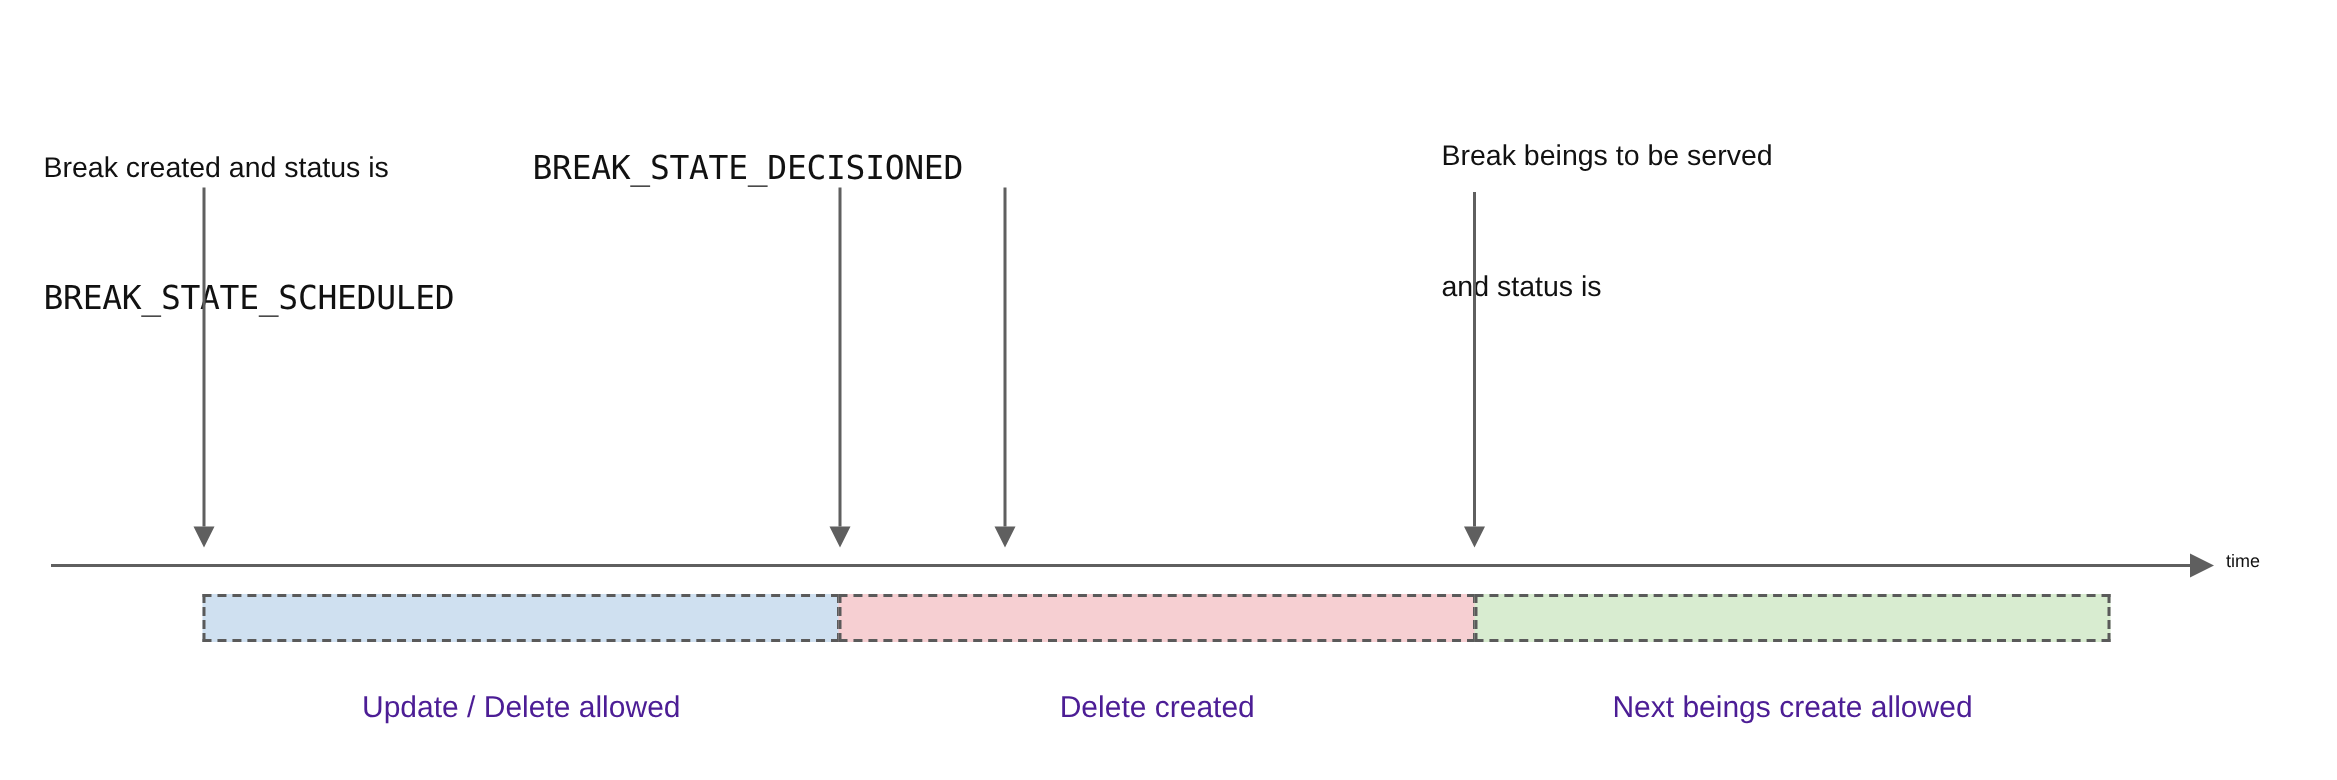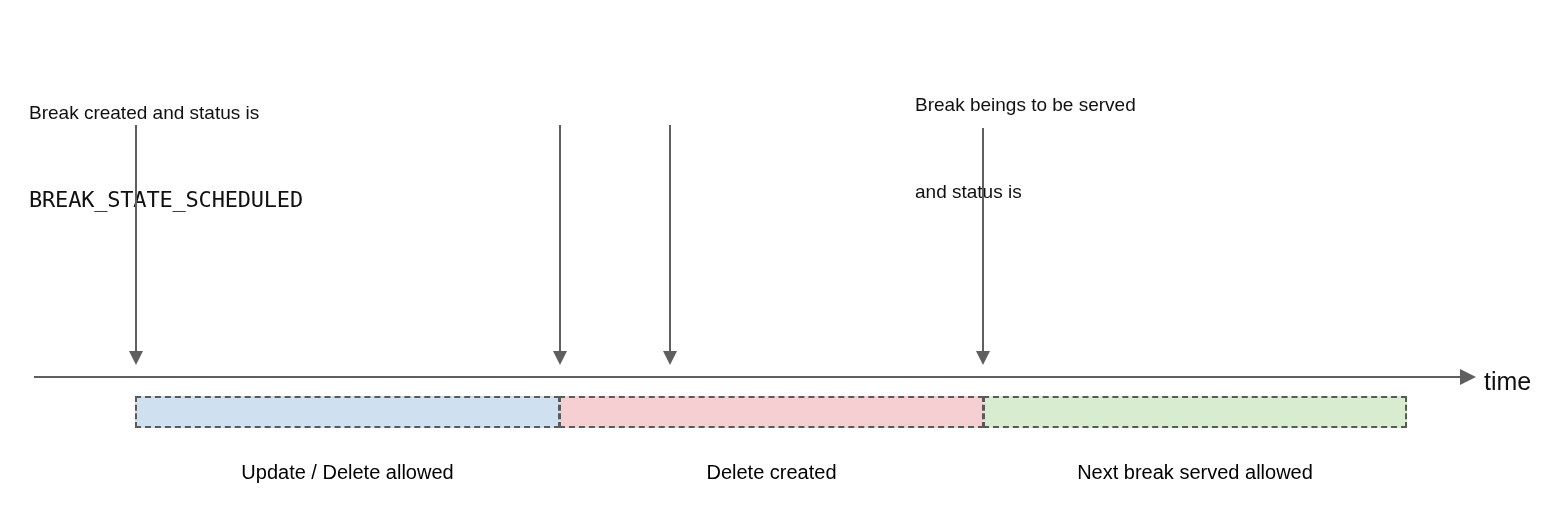--- a/index.html
+++ b/index.html
@@ -69,58 +69,59 @@
     position: absolute;
     top: 369px;
     width: 0;
     height: 0;
     border-top: 8px solid transparent;
     border-bottom: 8px solid transparent;
     border-left: 16px solid #5f5f5f;
   }
   #time-axis-label {
     position: absolute;
-    font-size: 25px;
+    font-size: 12px;
     color: #111111;
     white-space: pre;
   }
 
   
   .phase-bar {
     position: absolute;
     top: 396px;
     height: 32px;
     border: 2px dashed #5a5a5a;
     box-sizing: border-box;
   }
 
   
   .phase-caption {
     position: absolute;
     font-size: 20px;
-    color: #000000;
+    color: #4c1d95;
     text-align: center;
     white-space: pre;
   }
 </style>
 </head>
 <body>
 
 <div id="canvas">
 
   <div class="annotation" id="ann-0" style="left:29px; top:40px;">
     <span class="line">Break created and status is</span>
     <span class="line mono">BREAK_STATE_SCHEDULED</span>
   </div>
 
   <div class="annotation" id="ann-1" style="left:355px; top:40px;">
+    <span class="line mono">BREAK_STATE_DECISIONED</span>
   </div>
 
 
-  <div class="annotation" id="ann-3" style="left:915px; top:32px;">
+  <div class="annotation" id="ann-3" style="left:961px; top:32px;">
     <span class="line">Break beings to be served</span>
     <span class="line">and status is</span>
   </div>
 
   <div class="varrow" style="left:128px; top:125px; height:240px;">
     <div class="shaft" style="height:226px;"></div>
     <div class="head" style="top:226px;"></div>
   </div>
 
   <div class="varrow" style="left:552px; top:125px; height:240px;">
@@ -141,15 +142,15 @@
   <div id="time-axis" style="width:1436px;"></div>
   <div id="time-axis-head" style="left:1460px;"></div>
   <div id="time-axis-label" style="left:1484px; top:367px;">time</div>
 
   <div class="phase-bar" style="left:135px; width:425px; background:#cfe0f0;"></div>
   <div class="phase-bar" style="left:559px; width:425px; background:#f6cfd2;"></div>
   <div class="phase-bar" style="left:983px; width:424px; background:#d8ecd0;"></div>
 
   <div class="phase-caption" style="left:135px; width:425px; top:461px;">Update / Delete allowed</div>
   <div class="phase-caption" style="left:559px; width:425px; top:461px;">Delete created</div>
-  <div class="phase-caption" style="left:983px; width:424px; top:461px;">Next break served allowed</div>
+  <div class="phase-caption" style="left:983px; width:424px; top:461px;">Next beings create allowed</div>
 
 </div>
 
 </body></html>

